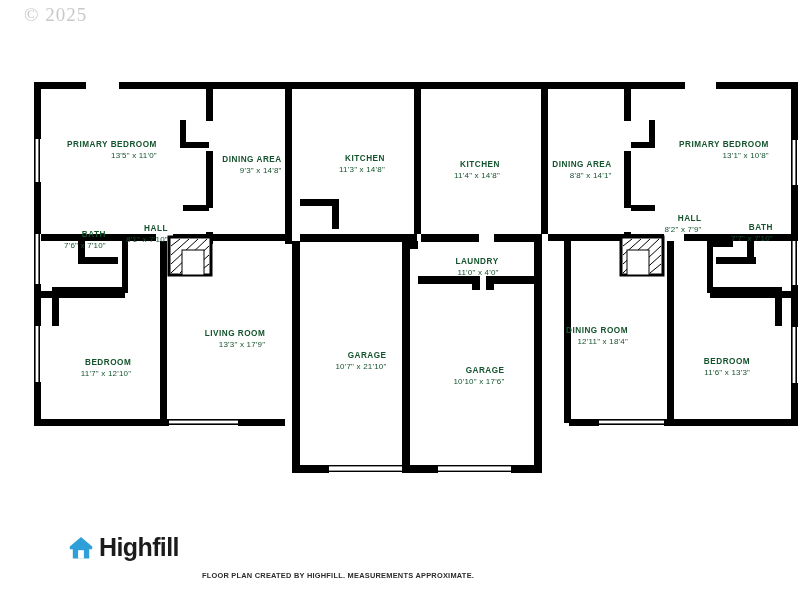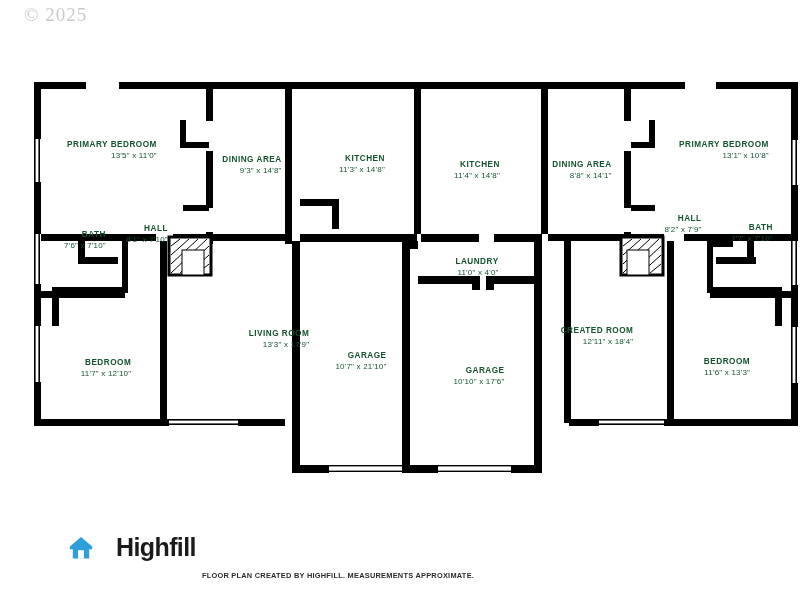--- a/index.html
+++ b/index.html
@@ -49,21 +49,21 @@
     font-size: 8px;
     font-weight: 400;
     letter-spacing: 0.2px;
   }
   .brand {
     position: absolute;
     left: 52px;
     top: 533px;
     display: flex;
     align-items: center;
-    gap: 22px;
+    gap: 5px;
   }
   .brand-name {
     font-size: 25px;
     font-weight: bold;
     color: #1b1b1b;
     letter-spacing: -0.6px;
     font-family: "Liberation Sans", sans-serif;
   }
   .footer-note {
     position: absolute;
@@ -282,21 +282,21 @@
     <span class="rl-dim">7'6" x 7'10"</span>
   </div>
   <div class="room-label" style="left:131px; top:224px;">
     <span class="rl-name">HALL</span>
     <span class="rl-dim">8'1" x 7'10"</span>
   </div>
   <div class="room-label" style="left:90px; top:358px;">
     <span class="rl-name">BEDROOM</span>
     <span class="rl-dim">11'7" x 12'10"</span>
   </div>
-  <div class="room-label" style="left:219px; top:329px;margin-left:44px;">
+  <div class="room-label" style="left:219px; top:329px;">
     <span class="rl-name">LIVING ROOM</span>
     <span class="rl-dim">13'3" x 17'9"</span>
   </div>
   <div class="room-label" style="left:346px; top:154px;">
     <span class="rl-name">KITCHEN</span>
     <span class="rl-dim">11'3" x 14'8"</span>
   </div>
   <div class="room-label" style="left:345px; top:351px;">
     <span class="rl-name">GARAGE</span>
     <span class="rl-dim">10'7" x 21'10"</span>
@@ -320,21 +320,21 @@
   </div>
   <div class="room-label" style="left:667px; top:214px;">
     <span class="rl-name">HALL</span>
     <span class="rl-dim">8'2" x 7'9"</span>
   </div>
   <div class="room-label" style="left:736px; top:223px;">
     <span class="rl-name">BATH</span>
     <span class="rl-dim">7'7" x 7'10"</span>
   </div>
   <div class="room-label" style="left:581px; top:326px;">
-    <span class="rl-name">CREATED ROOM</span>
+    <span class="rl-name">DINING ROOM</span>
     <span class="rl-dim">12'11" x 18'4"</span>
   </div>
   <div class="room-label" style="left:711px; top:357px;">
     <span class="rl-name">BEDROOM</span>
     <span class="rl-dim">11'6" x 13'3"</span>
   </div>
   <div class="room-label" style="left:463px; top:366px;">
     <span class="rl-name">GARAGE</span>
     <span class="rl-dim">10'10" x 17'6"</span>
   </div>

